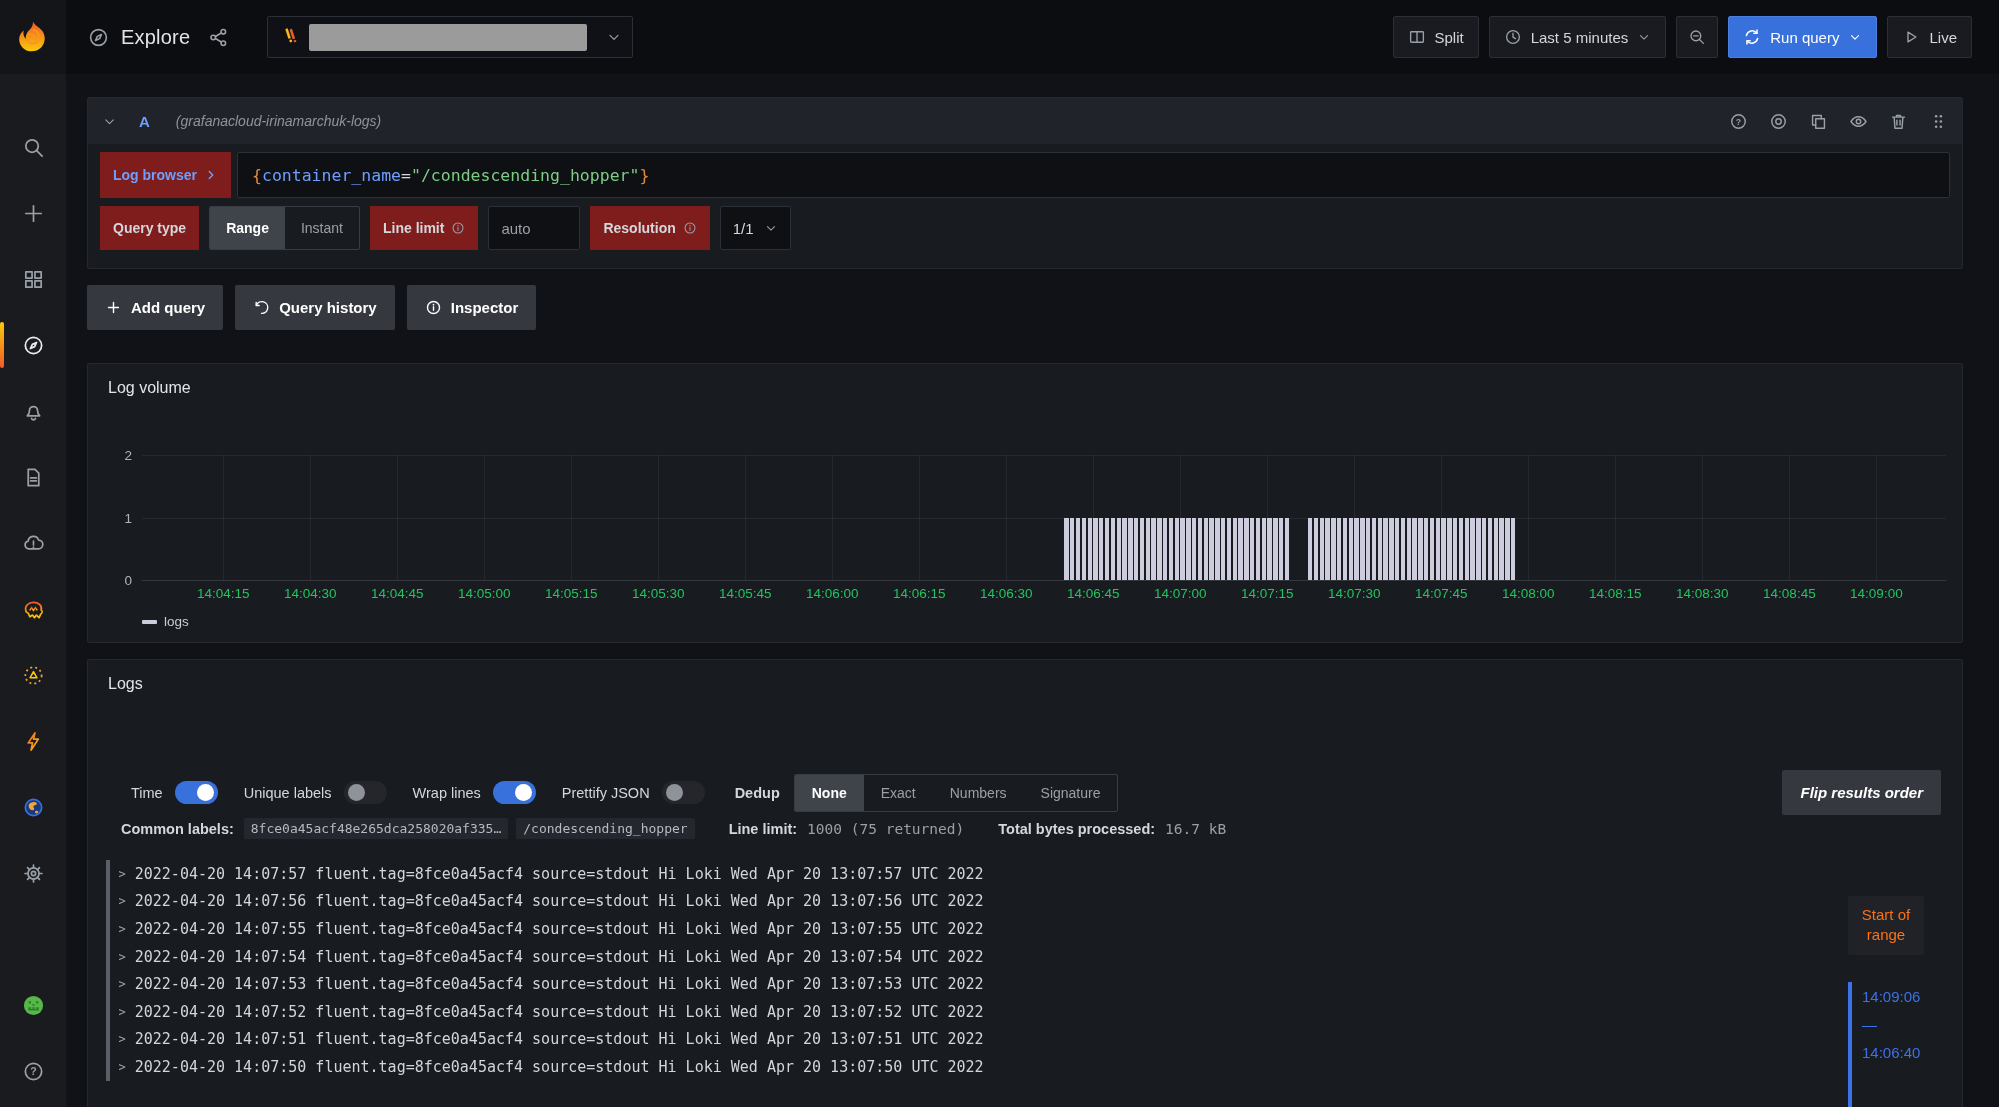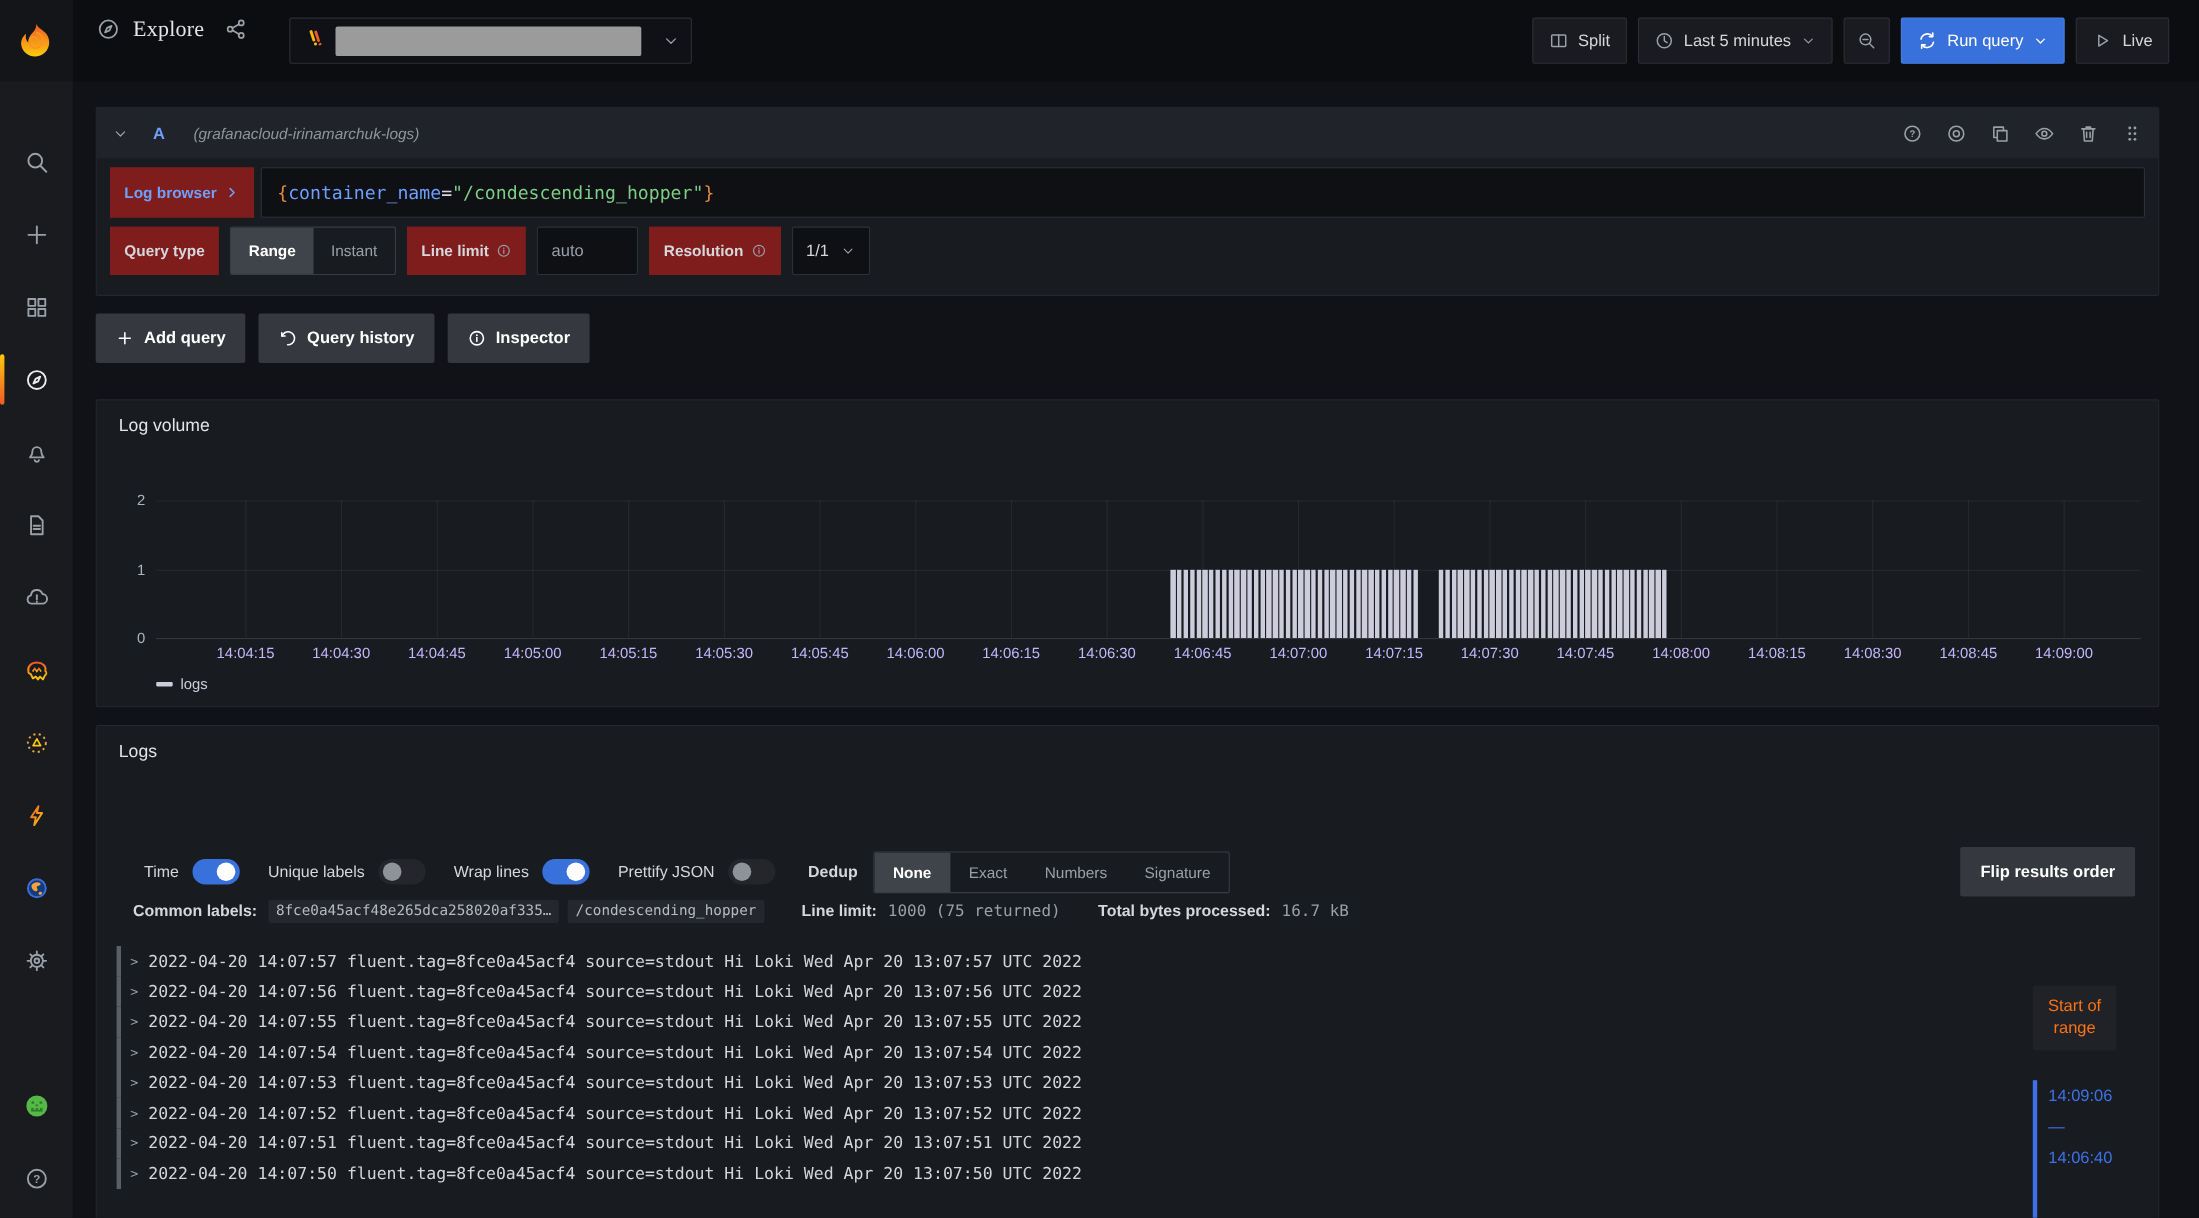--- a/index.html
+++ b/index.html
@@ -13,21 +13,21 @@
   .side-item { width:66px; height:66px; display:flex; align-items:center; justify-content:center; position:relative; cursor:pointer; }
   .side-item svg { width:23px; height:23px; }
   .side-item.active::before { content:""; position:absolute; left:0; top:10px; bottom:10px; width:4px; border-radius:2px;
     background:linear-gradient(180deg,#fbca0a,#f05a28); }
   .side-bottom { position:absolute; bottom:16px; left:0; width:66px; display:flex; flex-direction:column; align-items:center; gap:26px; }
   .stroke-ic { stroke:#9aa0a8; fill:none; stroke-width:1.8; stroke-linecap:round; stroke-linejoin:round; }
   .active .stroke-ic { stroke:#e9ebef; }
 
   
   .topbar { position:absolute; left:66px; top:0; right:0; height:74px; background:#0c0d10; display:flex; align-items:center; z-index:20; }
-  .tb-left { display:flex; align-items:flex-start; gap:12px; padding-left:22px;font-family:Liberation Serif, serif; }
+  .tb-left { display:flex; align-items:center; gap:12px; padding-left:22px; }
   .explore-title { font-size:20px; font-weight:500; color:#e3e4e8; letter-spacing:.2px; }
   .tb-icon svg { width:21px; height:21px; display:block; }
   .ds-picker { margin-left:26px; height:42px; width:366px; display:flex; align-items:center; background:#101116;
     border:1px solid #2c2f36; border-radius:2px; cursor:pointer; }
   .ds-picker .loki { margin:0 8px 0 12px; }
   .ds-blob { width:278px; height:27px; background:#9b9b9b; border-radius:2px; }
   .ds-caret { margin-left:auto; padding:0 10px; display:flex; align-items:center; }
   .tb-right { margin-left:auto; display:flex; align-items:center; gap:10px; padding-right:27px; }
   .tb-btn { height:42px; display:flex; align-items:center; gap:9px; padding:0 14px; background:#191b20;
     border:1px solid #2c2f36; border-radius:2px; color:#d5d7db; font-size:15px; font-weight:500; cursor:pointer;
@@ -78,38 +78,38 @@
   .panel-title { position:absolute; top:15px; left:20px; font-size:16px; font-weight:500; color:#e3e4e8; }
   .chart-body { position:absolute; left:16px; right:16px; top:91px; height:125px; display:flex; }
   .y-axis { width:38px; position:relative; }
   .y-tick { position:absolute; right:10px; transform:translateY(-50%); font-size:13.5px; color:#aeb4bc; }
   .plot { flex:1; position:relative; }
   .vline { position:absolute; top:0; bottom:0; width:1px; background:rgba(204,204,220,0.08); }
   .hline { position:absolute; left:0; right:0; height:1px; background:rgba(204,204,220,0.08); }
   .hline.axisline { background:rgba(204,204,220,0.16); }
   .bar { position:absolute; bottom:0; }
   .x-axis { position:absolute; left:54px; right:16px; top:222px; height:22px; }
-  .x-tick { position:absolute; transform:translateX(-50%); font-size:13.5px; color:#c4b5fd; white-space:nowrap;text-align:right; }
+  .x-tick { position:absolute; transform:translateX(-50%); font-size:13.5px; color:#22c55e; white-space:nowrap;text-align:right; }
   .chart-legend { position:absolute; left:54px; top:250px; display:flex; gap:16px; }
   .legend-item { display:flex; align-items:center; gap:7px; cursor:pointer; }
   .legend-swatch { width:15px; height:4px; border-radius:1px; }
   .legend-item span:last-child { font-size:13.5px; color:#ccccdc; }
 
   
   .logs-panel { margin-top:16px; height:560px; }
   .logs-controls { position:absolute; top:110px; left:43px; right:21px; display:flex; align-items:center; }
   .toggle-group { display:flex; align-items:center; margin-right:26px; }
   .toggle-label { font-size:14.5px; font-weight:400; color:#d5d7db; margin-right:12px; }
   .switch { width:43px; height:23px; border-radius:12px; background:#25262b; position:relative; cursor:pointer; }
   .switch .knob { position:absolute; top:3px; left:4px; width:17px; height:17px; border-radius:50%; background:#8e9299; transition:.1s; }
   .switch.on { background:#3871dc; }
   .switch.on .knob { left:22px; background:#fff; }
   .dedup-label { font-size:14.5px; font-weight:700; color:#d5d7db; margin:0 14px 0 4px; }
   .dedup-group .seg-option { padding:10px 17px; }
-  .flip-btn { margin-left:auto; }
+  .flip-btn { margin-left:auto;font-style:italic; }
   .logs-meta { position:absolute; top:158px; left:33px; right:21px; display:flex; align-items:center; font-size:14.5px; }
   .meta-label { font-weight:700; color:#d5d7db; margin-right:10px; }
   .label-chip { font-family:"DejaVu Sans Mono",monospace; font-size:13px; color:#b6bac2; background:#25272e;
     border-radius:2px; padding:3px 7px; margin-right:8px; }
   .meta-value { font-family:"DejaVu Sans Mono",monospace; color:#9aa0a8; margin-right:34px; }
   .meta-gap { margin-left:26px; }
   .log-rows { position:absolute; top:200px; left:18px; right:130px; }
   .log-row { display:flex; align-items:center; height:27.6px; cursor:pointer; }
   .row-bar { width:3.5px; align-self:stretch; background:#5a5e66; margin-right:9px; }
   .row-chevron { color:#9aa0a8; font-size:12px; margin-right:9px; font-family:"DejaVu Sans Mono",monospace; }

